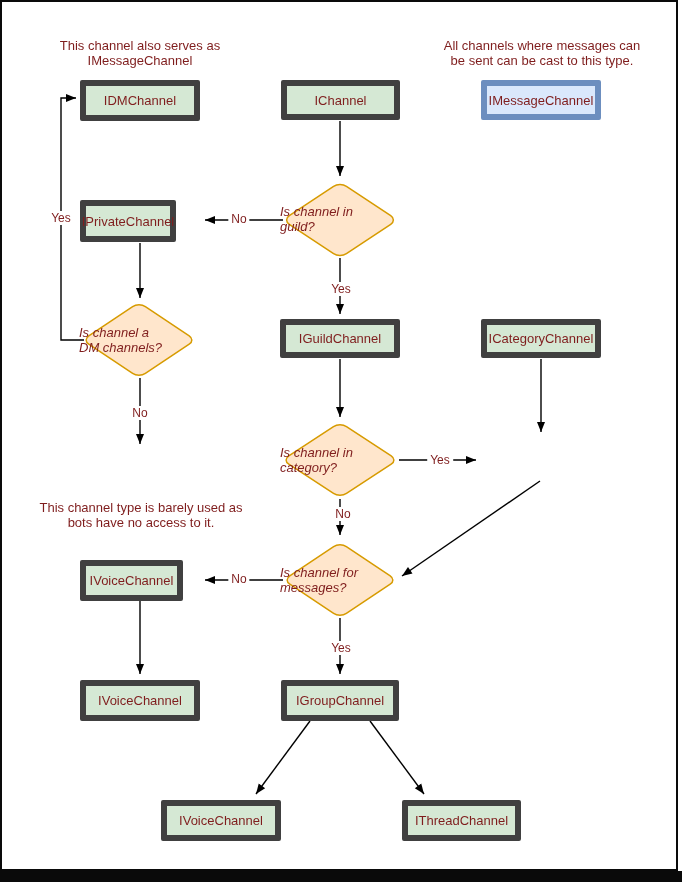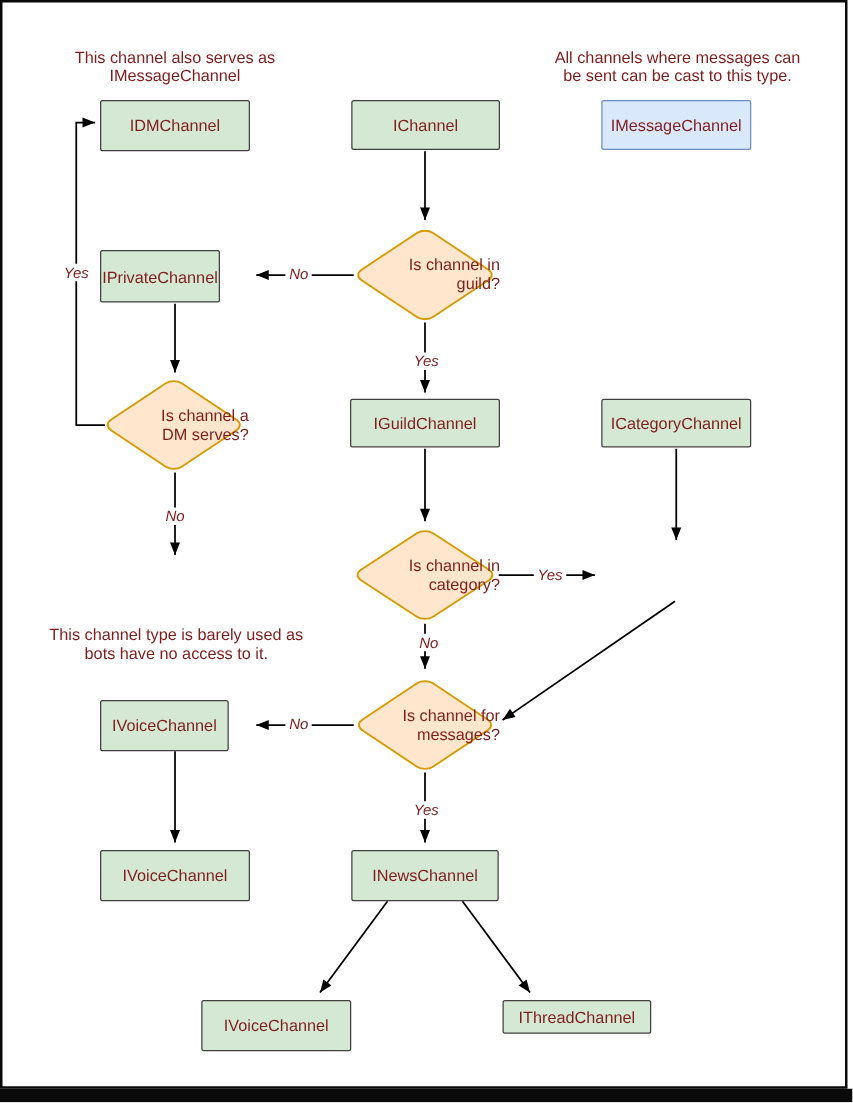--- a/index.html
+++ b/index.html
@@ -20,32 +20,32 @@
   }
   .bottom-bar {
     position: absolute; left: 0; top: 871px;
     width: 682px; height: 11px;
     background: #0a0a0a;
   }
   svg.edge-layer { position: absolute; left: 0; top: 0; }
   .node {
     position: absolute; box-sizing: border-box;
     display: flex; align-items: center; justify-content: center;
-    background: #d5e8d4; border: 1px solid #404040; border-radius: 2px;
+    background: #d5e8d4; border: 6px solid #404040; border-radius: 2px;
     font-size: 13px; text-align: center;
   }
   .node.blue { background: #dae8fc; border-color: #6c8ebf; }
   .d-label {
     position: absolute; transform: translate(-50%, -50%);
-    width: 120px; text-align: right; white-space: pre-line;
-    font-size: 13px; line-height: 15px;
+    width: 120px; text-align: left; white-space: pre-line;
+    font-size: 13px; line-height: 15px; font-style: italic;
   }
   .e-label {
     position: absolute; transform: translate(-50%, -50%);
-    background: #ffffff; padding: 0 3px; font-size: 12px; font-style: italic;
+    background: #ffffff; padding: 0 3px; font-size: 12px;
   }
   .note {
     position: absolute; transform: translateX(-50%);
     text-align: center; white-space: pre-line;
     font-size: 13px; line-height: 15px;
   }
 </style>
 </head>
 <body>
 
@@ -96,28 +96,28 @@
 bots have no access to it.</div>
 
   <div class="node" style="left:80px; top:80px; width:120px; height:41px">IDMChannel</div>
   <div class="node" style="left:281px; top:80px; width:119px; height:40px">IChannel</div>
   <div class="node blue" style="left:481px; top:80px; width:120px; height:40px">IMessageChannel</div>
   <div class="node" style="left:80px; top:200px; width:96px; height:42px">IPrivateChannel</div>
   <div class="node" style="left:481px; top:319px; width:120px; height:39px">ICategoryChannel</div>
   <div class="node" style="left:280px; top:319px; width:120px; height:39px">IGuildChannel</div>
   <div class="node" style="left:80px; top:560px; width:103px; height:41px">IVoiceChannel</div>
   <div class="node" style="left:80px; top:680px; width:120px; height:41px">IVoiceChannel</div>
-  <div class="node" style="left:281px; top:680px; width:118px; height:41px">INewsChannel</div>
+  <div class="node" style="left:281px; top:680px; width:118px; height:41px">IGroupChannel</div>
   <div class="node" style="left:161px; top:800px; width:120px; height:41px">IVoiceChannel</div>
-  <div class="node" style="left:402px; top:800px; width:119px; height:27px">IThreadChannel</div>
+  <div class="node" style="left:402px; top:800px; width:119px; height:41px">IThreadChannel</div>
 
   <div class="d-label" style="left:340px; top:219px">Is channel in
 guild?</div>
   <div class="d-label" style="left:139px; top:340px">Is channel a
-DM serves?</div>
+DM channels?</div>
   <div class="d-label" style="left:340px; top:460px">Is channel in
 category?</div>
   <div class="d-label" style="left:340px; top:580px">Is channel for
 messages?</div>
 
   <span class="e-label" style="left:61px; top:218px">Yes</span>
   <span class="e-label" style="left:239px; top:219px">No</span>
   <span class="e-label" style="left:341px; top:289px">Yes</span>
   <span class="e-label" style="left:140px; top:413px">No</span>
   <span class="e-label" style="left:440px; top:460px">Yes</span>

